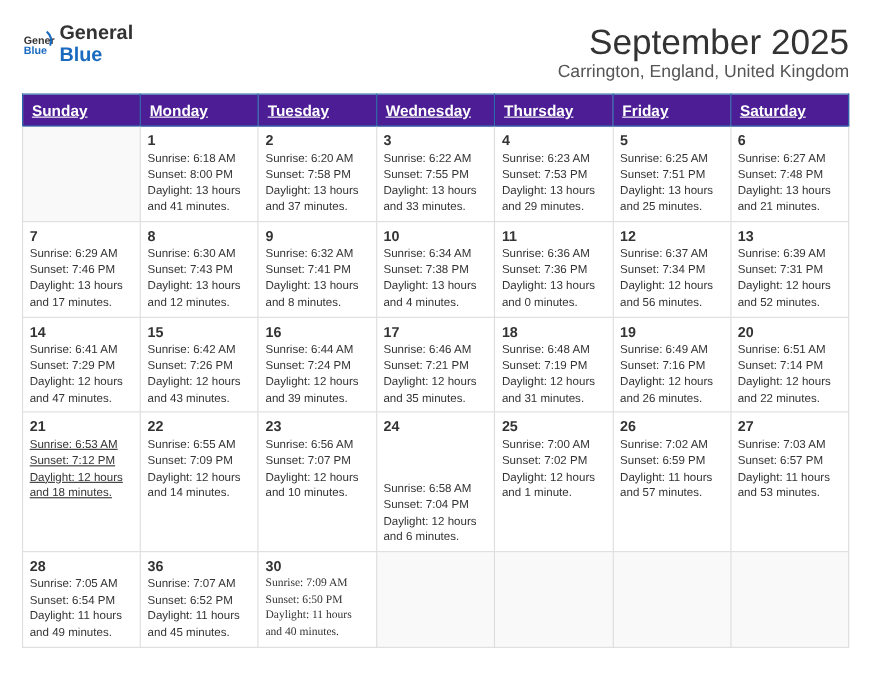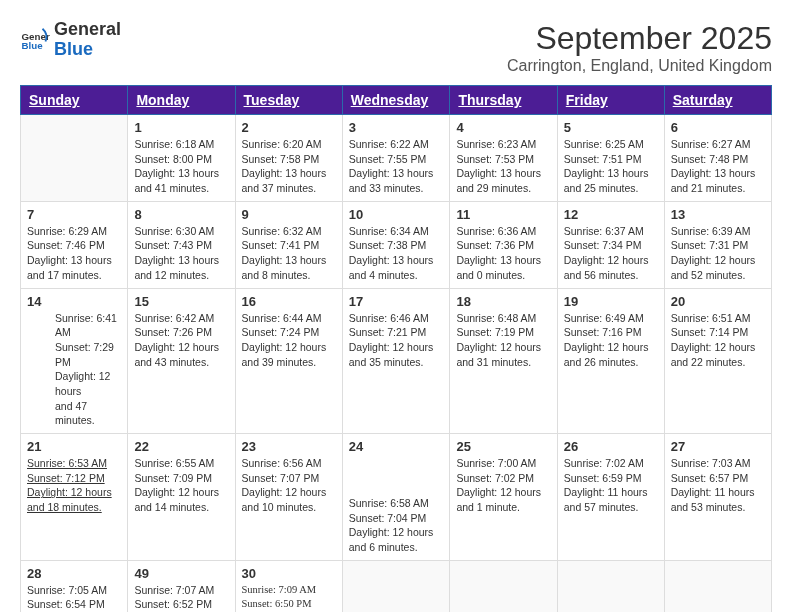--- a/index.html
+++ b/index.html
@@ -213,21 +213,21 @@
           <span class="day-number">13</span>
           <div class="day-info" style="white-space: pre-line;">Sunrise: 6:39 AM
 Sunset: 7:31 PM
 Daylight: 12 hours
 and 52 minutes.</div>
         </td>
       </tr>
       <tr>
         <td>
           <span class="day-number">14</span>
-          <div class="day-info" style="white-space: pre-line; margin-left: 28px;">Sunrise: 6:41 AM
+          <div class="day-info" style="white-space: pre-line;">Sunrise: 6:41 AM
 Sunset: 7:29 PM
 Daylight: 12 hours
 and 47 minutes.</div>
         </td>
         <td>
           <span class="day-number">15</span>
           <div class="day-info" style="white-space: pre-line;">Sunrise: 6:42 AM
 Sunset: 7:26 PM
 Daylight: 12 hours
 and 43 minutes.</div>
@@ -321,21 +321,21 @@
       </tr>
       <tr>
         <td>
           <span class="day-number">28</span>
           <div class="day-info" style="white-space: pre-line;">Sunrise: 7:05 AM
 Sunset: 6:54 PM
 Daylight: 11 hours
 and 49 minutes.</div>
         </td>
         <td>
-          <span class="day-number">49</span>
+          <span class="day-number">36</span>
           <div class="day-info" style="white-space: pre-line;">Sunrise: 7:07 AM
 Sunset: 6:52 PM
 Daylight: 11 hours
 and 45 minutes.</div>
         </td>
         <td>
           <span class="day-number">30</span>
           <div class="day-info" style="white-space: pre-line; font-family: Liberation Serif, serif;">Sunrise: 7:09 AM
 Sunset: 6:50 PM
 Daylight: 11 hours

